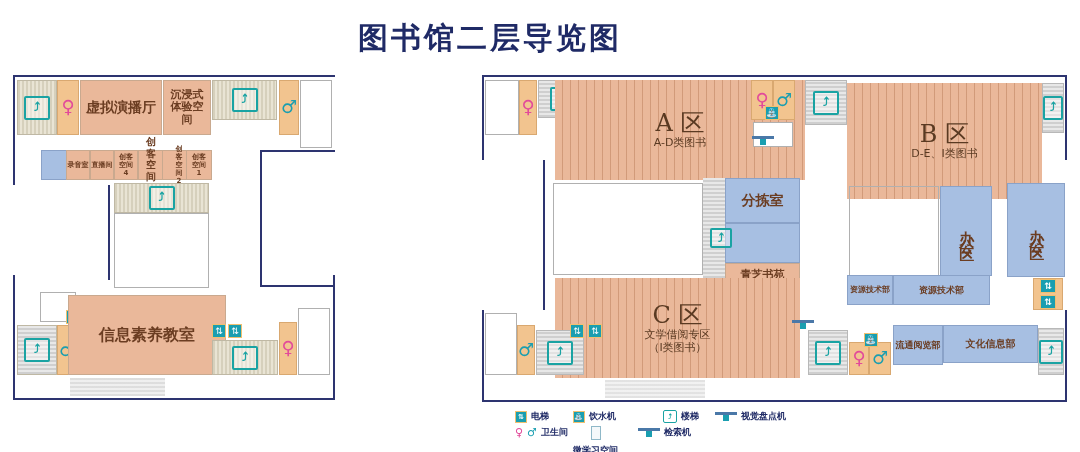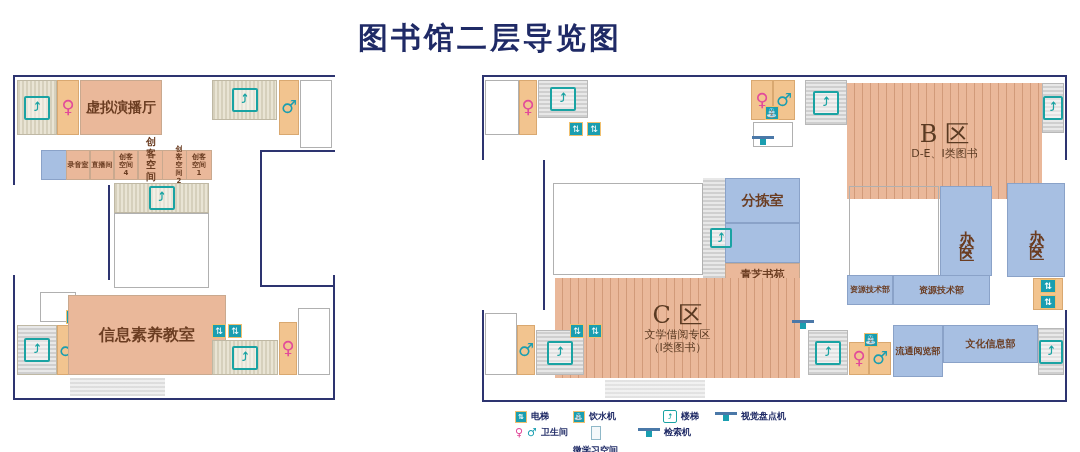--- a/index.html
+++ b/index.html
@@ -45,20 +45,23 @@
 
   <div class="abs room tan stairs-v" style="left:17px;top:10px;width:40px;height:55px;">
     <div class="stair-ic">⤴</div>
   </div>
   <div class="abs room orange" style="left:57px;top:10px;width:22px;height:55px;">
     <span class="wc-f">♀</span>
   </div>
   <div class="abs room salmon" style="left:80px;top:10px;width:82px;height:55px;font-size:14px;">
     <span>虚拟演播厅</span>
   </div>
+  <div class="abs room salmon" style="left:163px;top:10px;width:48px;height:55px;font-size:11px;padding:0 6px;">
+    <span>沉浸式体验空间</span>
+  </div>
   <div class="abs room tan stairs-v" style="left:212px;top:10px;width:65px;height:40px;">
     <div class="stair-ic">⤴</div>
   </div>
   <div class="abs room orange" style="left:279px;top:10px;width:20px;height:55px;">
     <span class="wc-m">♂</span>
   </div>
   <div class="abs white" style="left:300px;top:10px;width:32px;height:68px;"></div>
 
   <div class="abs room blue" style="left:41px;top:80px;width:24px;height:30px;font-size:7px;padding-left:28px;">
     <span>剪辑室</span>
@@ -119,20 +122,24 @@
   <div class="abs white" style="left:10px;top:10px;width:34px;height:55px;"></div>
   <div class="abs room orange" style="left:44px;top:10px;width:18px;height:55px;">
     <span class="wc-f">♀</span>
   </div>
   <div class="abs room grey stairs-h" style="left:63px;top:10px;width:50px;height:38px;">
     <div class="stair-ic">⤴</div>
   </div>
   <div class="abs elev-ic" style="left:94px;top:52px;">⇅</div>
   <div class="abs elev-ic" style="left:112px;top:52px;">⇅</div>
 
+  <div class="abs room salmon shelves" style="left:80px;top:10px;width:250px;height:100px;flex-direction:column;border:none;">
+    <span class="zone-big">A 区</span>
+    <span class="zone-sub">A-D类图书</span>
+  </div>
 
   <div class="abs room orange" style="left:276px;top:10px;width:22px;height:40px;">
     <span class="wc-f">♀</span>
   </div>
   <div class="abs room orange" style="left:298px;top:10px;width:22px;height:40px;">
     <span class="wc-m">♂</span>
   </div>
   <div class="abs elev-ic" style="left:290px;top:36px;">⛲</div>
   <div class="abs white" style="left:278px;top:52px;width:40px;height:25px;"></div>
   <div class="abs kiosk" style="left:277px;top:66px;"></div>
@@ -197,21 +204,21 @@
   <div class="abs room grey stairs-h" style="left:333px;top:260px;width:40px;height:45px;">
     <div class="stair-ic">⤴</div>
   </div>
   <div class="abs room orange" style="left:374px;top:272px;width:20px;height:33px;">
     <span class="wc-f">♀</span>
   </div>
   <div class="abs room orange" style="left:394px;top:272px;width:22px;height:33px;">
     <span class="wc-m">♂</span>
   </div>
   <div class="abs elev-ic" style="left:389px;top:263px;">⛲</div>
-  <div class="abs room blue" style="left:418px;top:255px;width:50px;height:52px;font-size:9px;">
+  <div class="abs room blue" style="left:418px;top:255px;width:50px;height:40px;font-size:9px;">
     <span>流通阅览部</span>
   </div>
   <div class="abs room blue" style="left:468px;top:255px;width:95px;height:38px;font-size:10px;">
     <span>文化信息部</span>
   </div>
   <div class="abs room grey stairs-h" style="left:563px;top:258px;width:26px;height:47px;">
     <div class="stair-ic" style="width:20px;">⤴</div>
   </div>
 
   <div class="abs stairs-h" style="left:130px;top:310px;width:100px;height:18px;opacity:.6;"></div>

